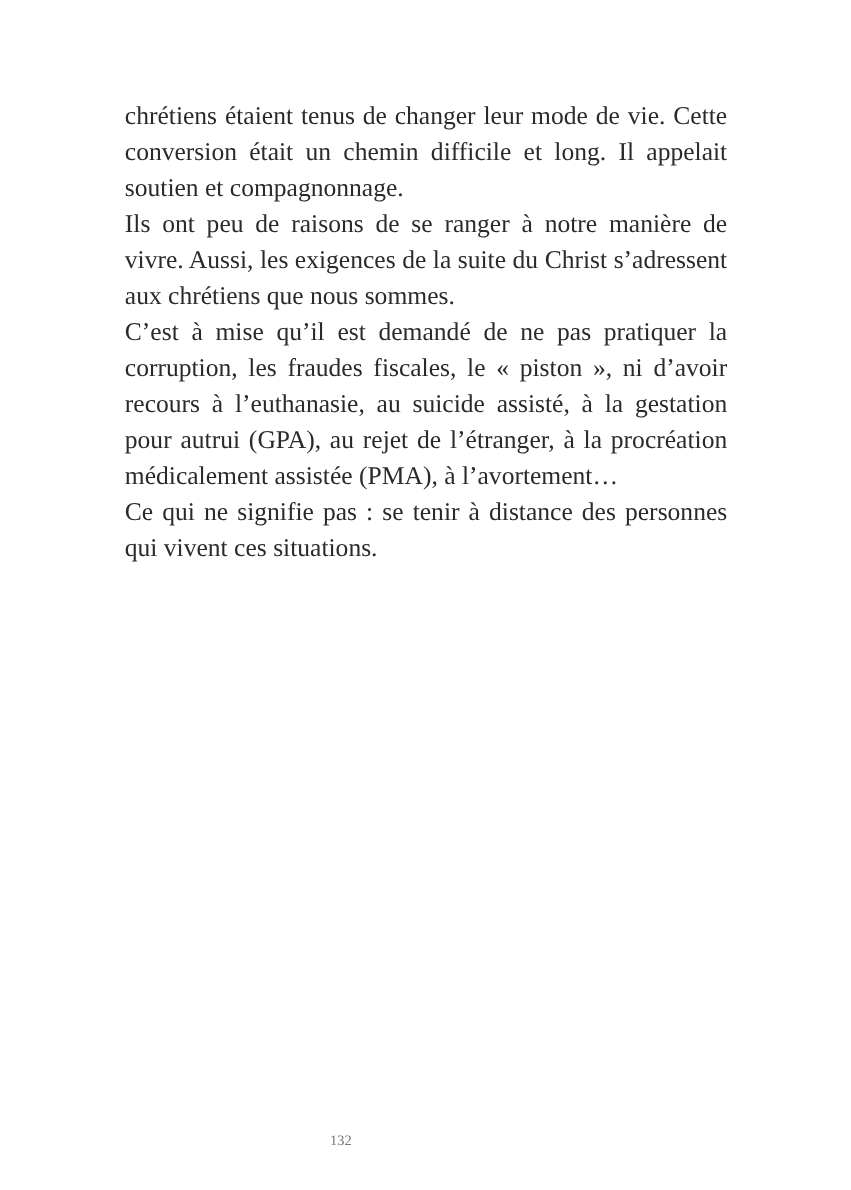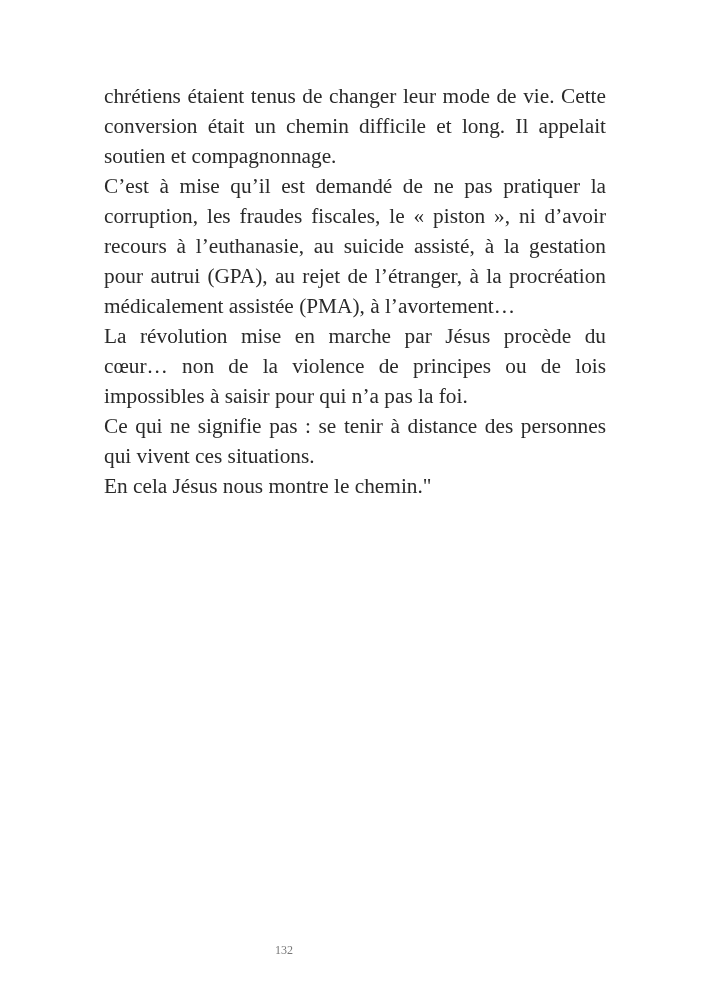--- a/index.html
+++ b/index.html
@@ -46,19 +46,18 @@
       font-size: 12px;
       color: #777777;
     }
   </style>
 </head>
 <body>
 
 <div class="page">
   <div class="text-block">
     <p class="para">chrétiens étaient tenus de changer leur mode de vie. Cette conversion était un chemin difficile et long. Il appelait soutien et compagnonnage.</p>
+    <p class="para">Ils ont peu de raisons de se ranger à notre manière de vivre. Aussi, les exigences de la suite du Christ s’adressent aux chrétiens que nous sommes.</p>
     <p class="para">C’est à mise qu’il est demandé de ne pas pratiquer la corruption, les fraudes fiscales, le « piston », ni d’avoir recours à l’euthanasie, au suicide assisté, à la gestation pour autrui (GPA), au rejet de l’étranger, à la procréation médicalement assistée (PMA), à l’avortement…</p>
-    <p class="para">La révolution mise en marche par Jésus procède du cœur… non de la violence de principes ou de lois impossibles à saisir pour qui n’a pas la foi.</p>
     <p class="para">Ce qui ne signifie pas : se tenir à distance des personnes qui vivent ces situations.</p>
-    <p class="para">En cela Jésus nous montre le chemin."</p>
   </div>
   <div class="page-number">132</div>
 </div>
 
 </body></html>

